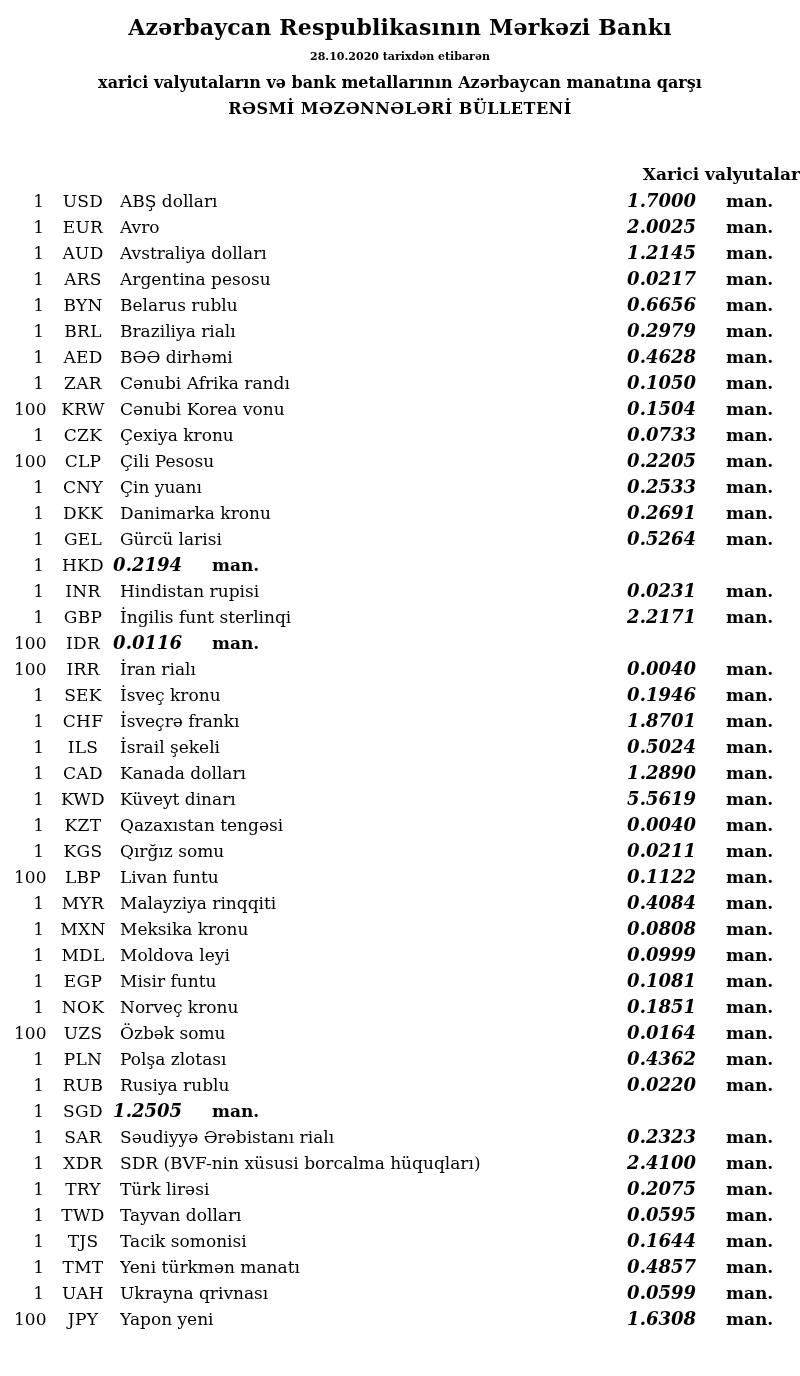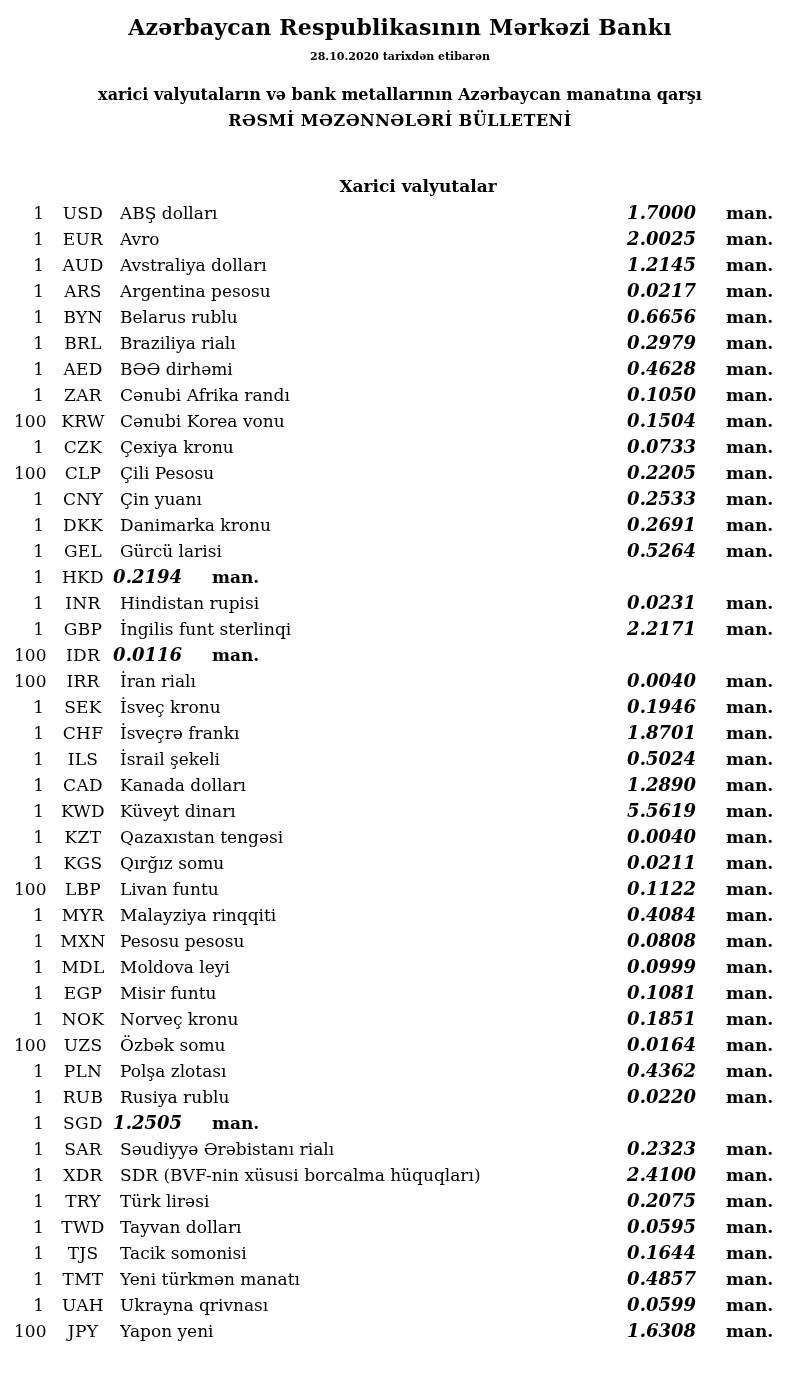--- a/index.html
+++ b/index.html
@@ -27,30 +27,30 @@
     text-align: center;
   }
   .hdr-date {
     font-size: 11px;
     font-weight: 700;
     margin-top: 10px;
   }
   .hdr-sub1 {
     font-size: 16px;
     font-weight: 700;
-    margin-top: 22px;
+    margin-top: 10px;
   }
   .hdr-sub2 {
     font-size: 16px;
     font-weight: 700;
     margin-top: 7px;
     letter-spacing: 0.5px;
   }
   .section-title {
-    text-align: center;
+    text-align: right;
     font-size: 17px;
     font-weight: 700;
     margin-top: 46px;
     margin-bottom: 4px;
     padding-left: 36px;
   }
   .rates {
     padding: 0 30px 10px 14px;
   }
   .row {
@@ -325,21 +325,21 @@
       <span class="col-qty">1</span>
       <span class="col-code">MYR</span>
       <span class="col-name">Malayziya rinqqiti</span>
       <span class="col-rate">0.4084</span>
       <span class="col-unit">man.</span>
     </div>
 
     <div class="row">
       <span class="col-qty">1</span>
       <span class="col-code">MXN</span>
-      <span class="col-name">Pesosu pesosu</span>
+      <span class="col-name">Meksika kronu</span>
       <span class="col-rate">0.0808</span>
       <span class="col-unit">man.</span>
     </div>
 
     <div class="row">
       <span class="col-qty">1</span>
       <span class="col-code">MDL</span>
       <span class="col-name">Moldova leyi</span>
       <span class="col-rate">0.0999</span>
       <span class="col-unit">man.</span>

